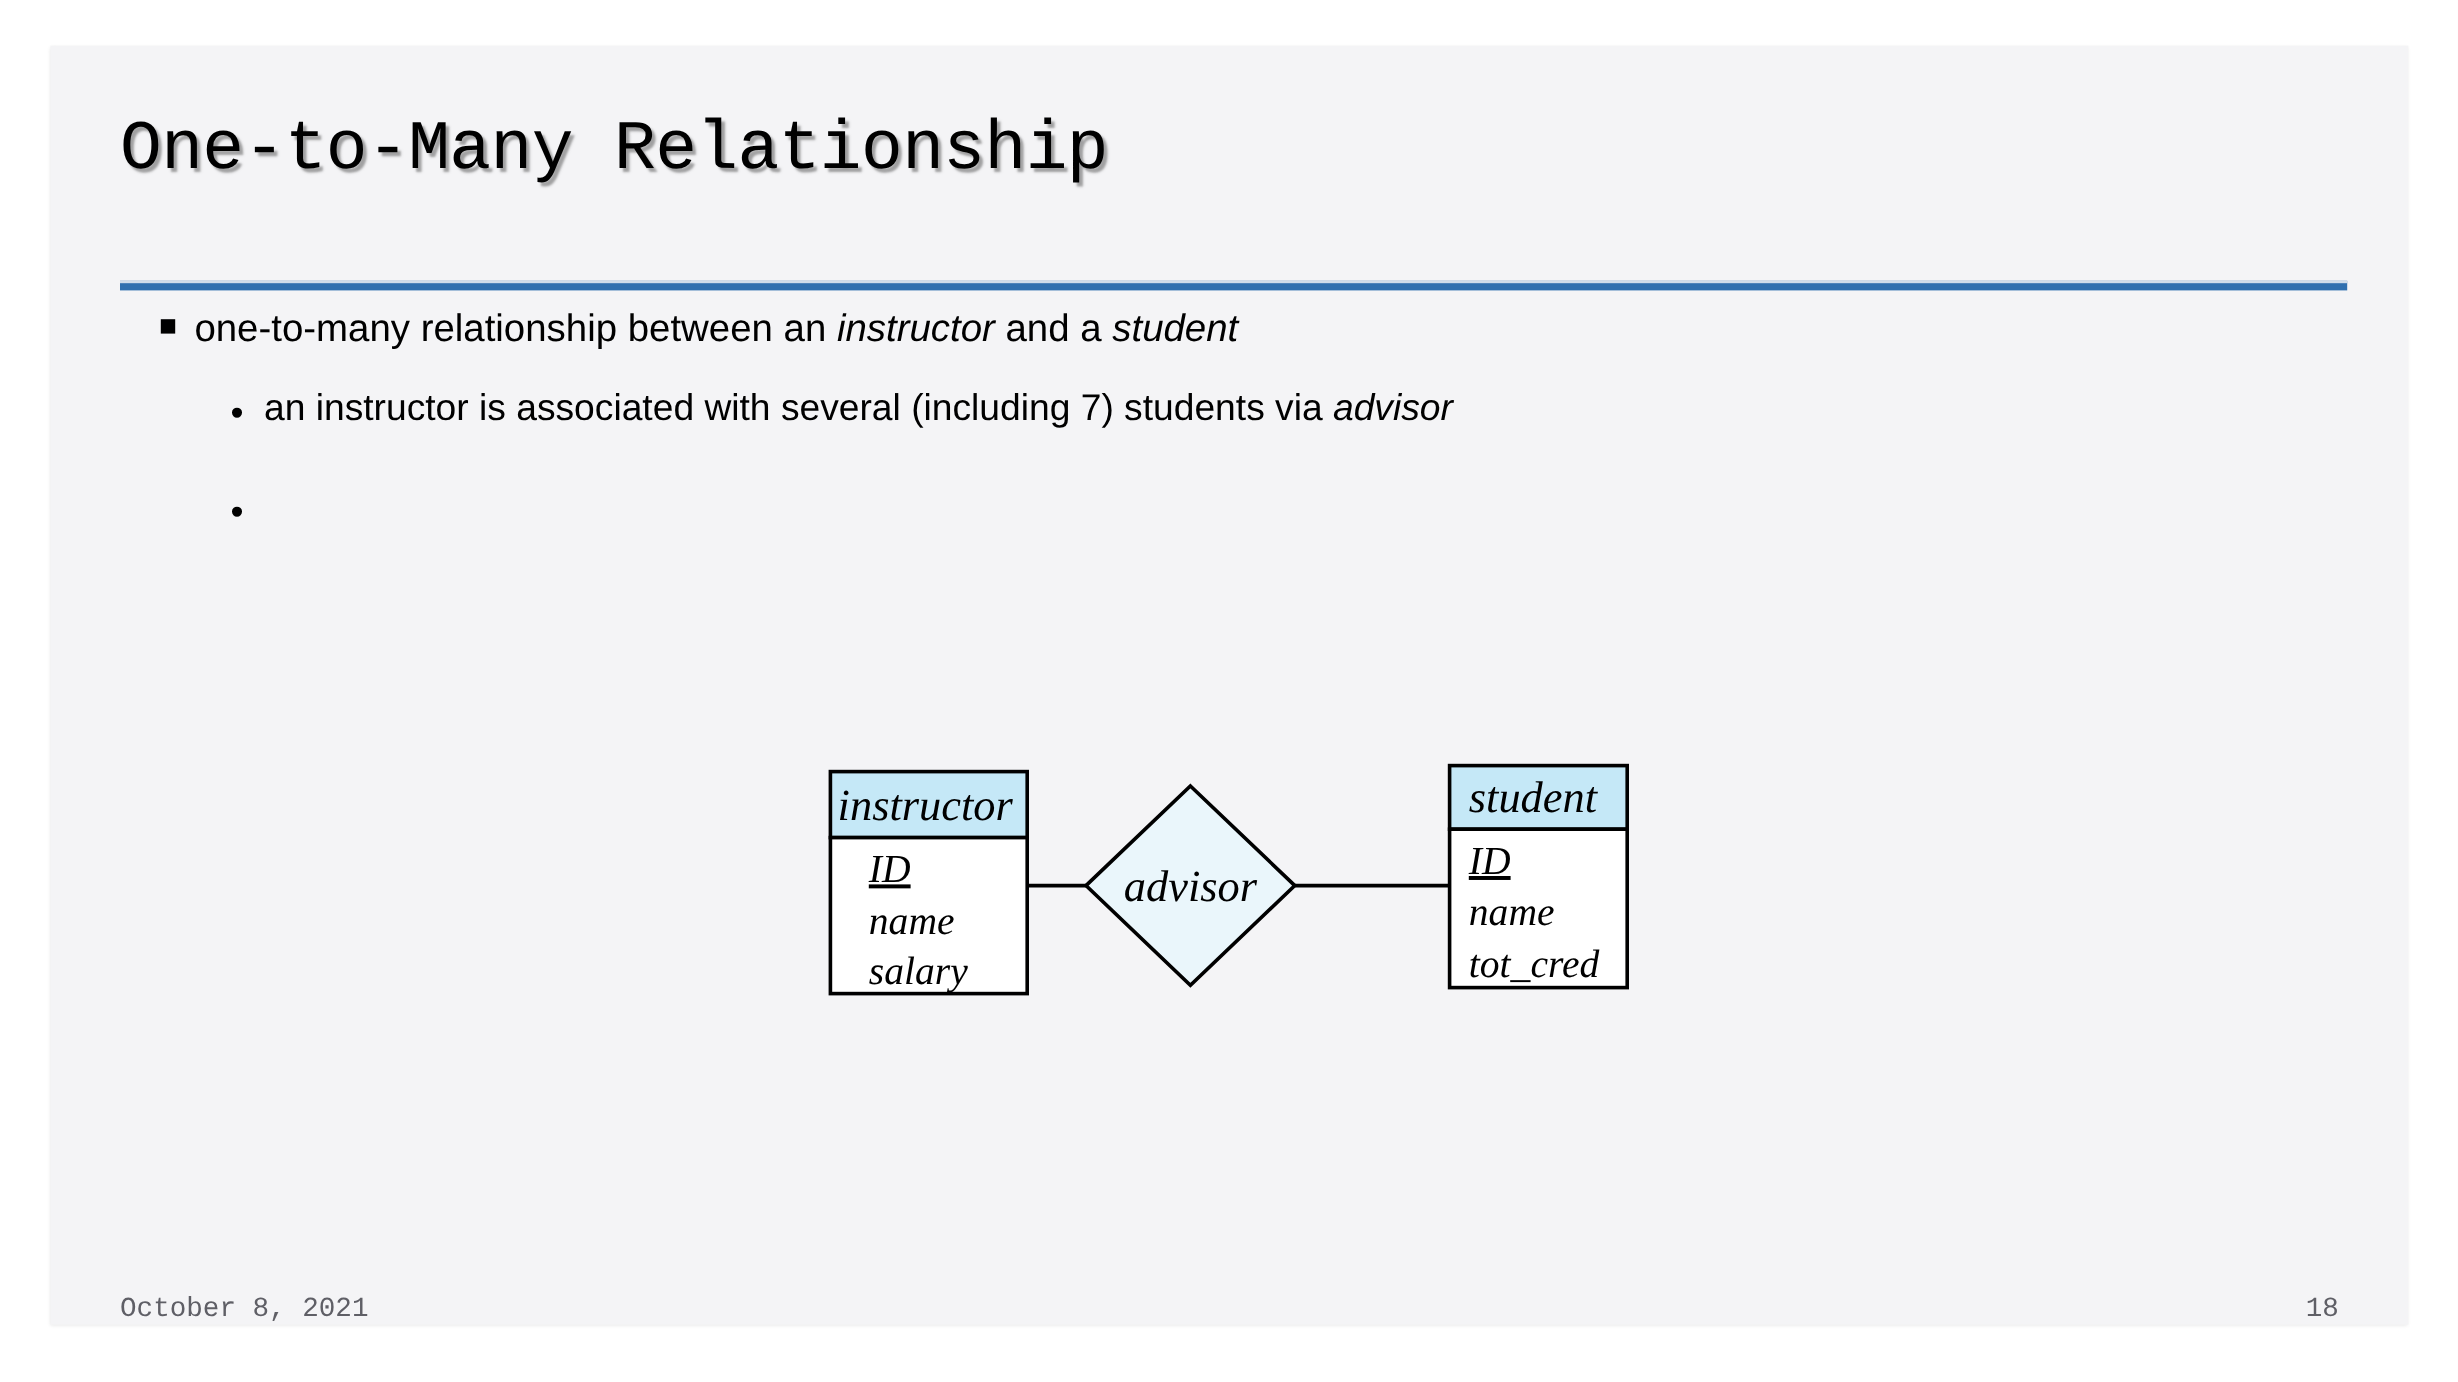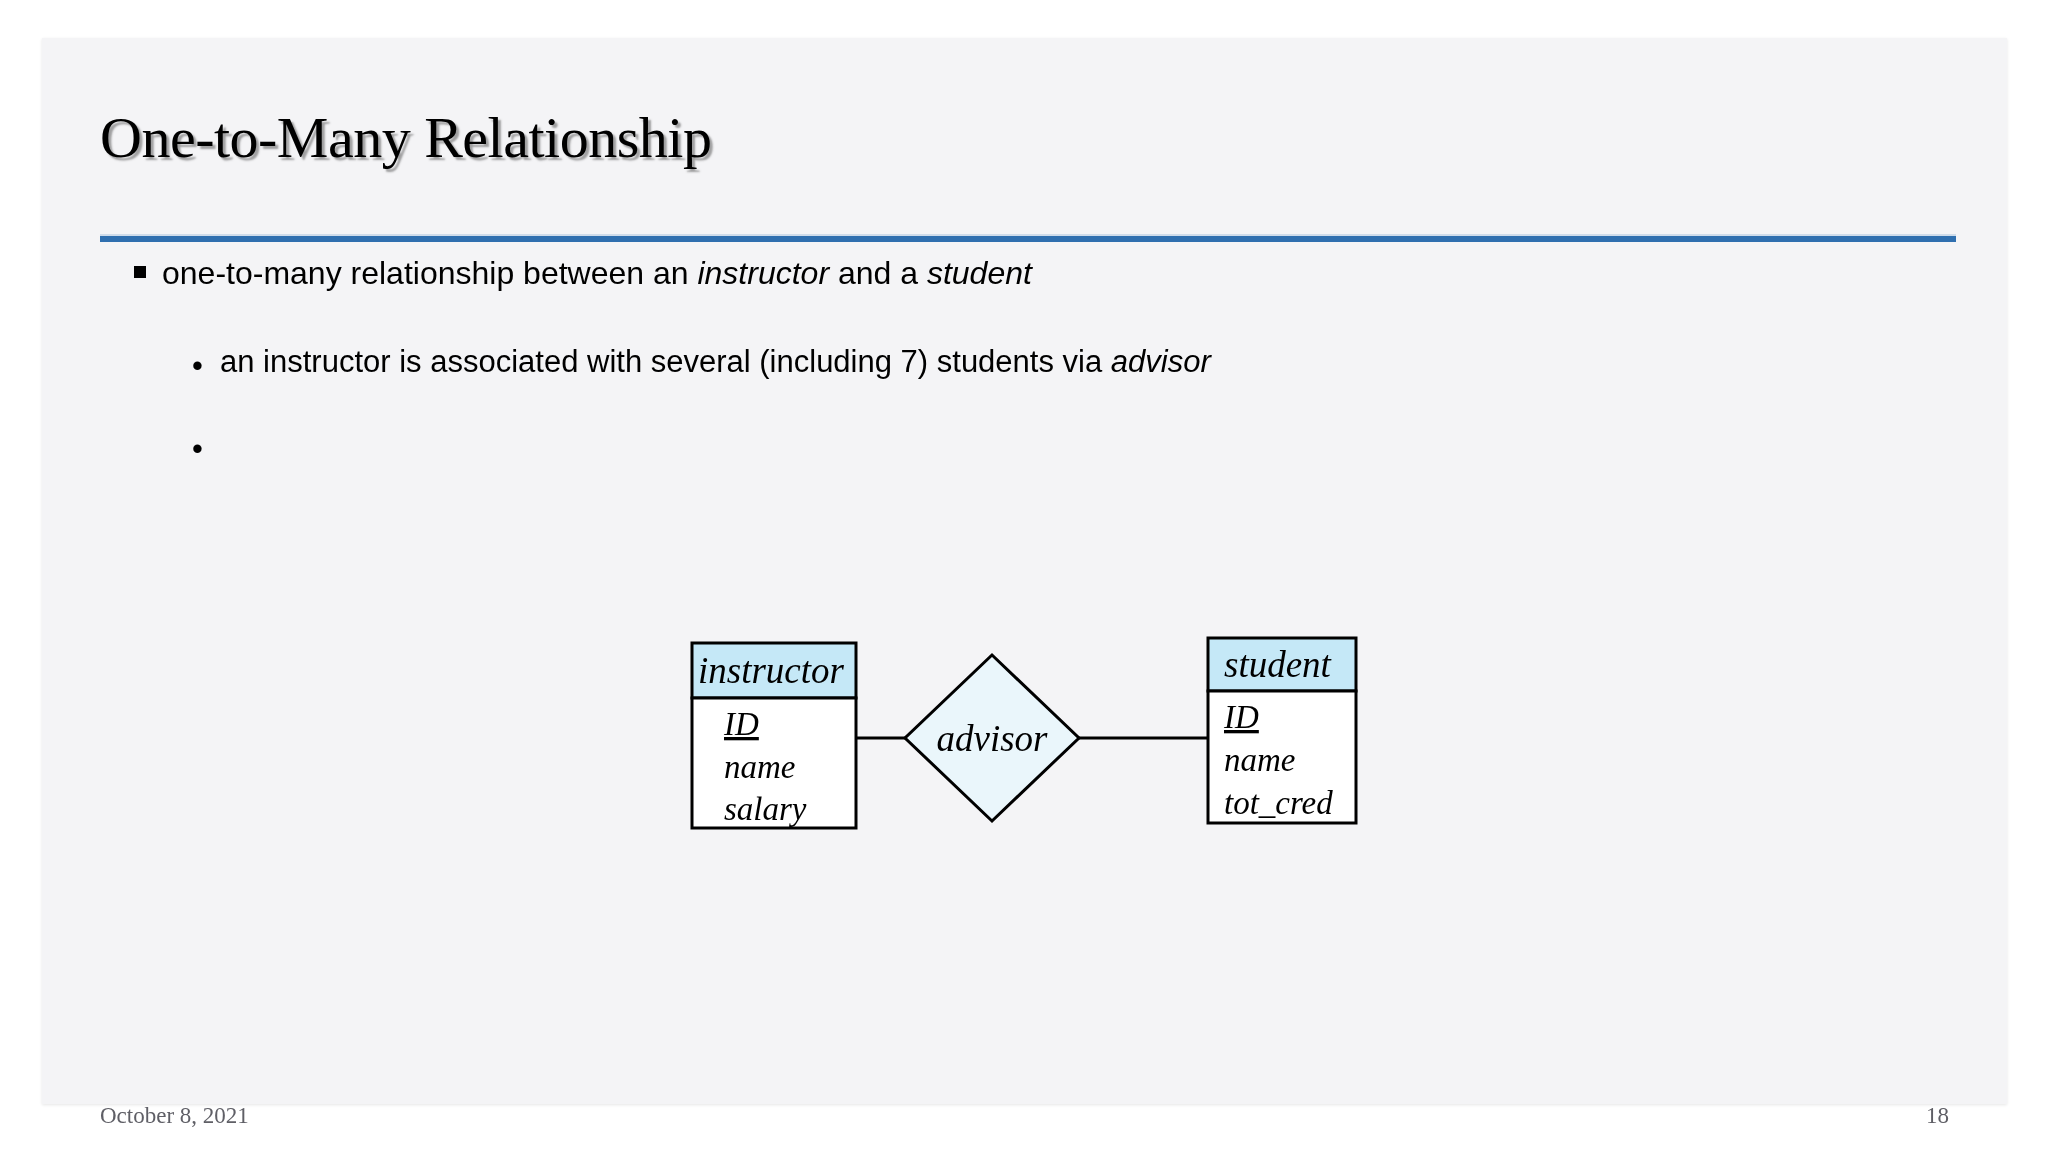--- a/index.html
+++ b/index.html
@@ -27,29 +27,28 @@
   }
 
   
   #title-block {
     position: absolute;
     left: 58px;
     top: 58px;
     width: 1850px;
   }
   #page-title {
-    font-family: Liberation Serif, serif;
+    font-family: Liberation Mono, monospace;
     font-size: 58px;
     font-weight: 400;
     color: #000000;
     letter-spacing: -0.5px;
     line-height: 1.05;
     text-shadow: 3px 3px 2px rgba(90,90,90,0.55);
     white-space: nowrap;
-    margin-top: 12px;
   }
   #title-rule {
     position: absolute;
     left: 58px;
     top: 196px;
     width: 1856px;
     height: 6px;
     background: #2f6faf;
     border-top: 2px solid #cfdcea;
   }
@@ -60,21 +59,21 @@
     left: 58px;
     top: 215px;
     width: 1850px;
   }
   .bullet-l1 {
     position: relative;
     padding-left: 62px;
     font-size: 32px;
     color: #000000;
     line-height: 1.25;
-    margin-bottom: 50px;
+    margin-bottom: 28px;
   }
   .bullet-l1 .marker {
     position: absolute;
     left: 34px;
     top: 13px;
     width: 12px;
     height: 12px;
     background: #000000;
   }
   .bullet-l2 {
@@ -129,23 +128,22 @@
     position: absolute;
     left: 0;
     top: 1040px;
     width: 1965px;
     height: 40px;
   }
   .footer-text {
     position: absolute;
     font-size: 23px;
     color: #5f5f66;
-    font-family: Liberation Serif, serif;
+    font-family: Liberation Mono, monospace;
     white-space: nowrap;
-    margin-top: 25px;
   }
   #footer-date  { left: 58px;  top: 0; }
   #footer-course{ left: 0; top: 0; width: 1965px; text-align: center; }
   #footer-page  { right: 58px; top: 0; }
 </style>
 </head>
 <body>
 
 <div id="slide">
 

